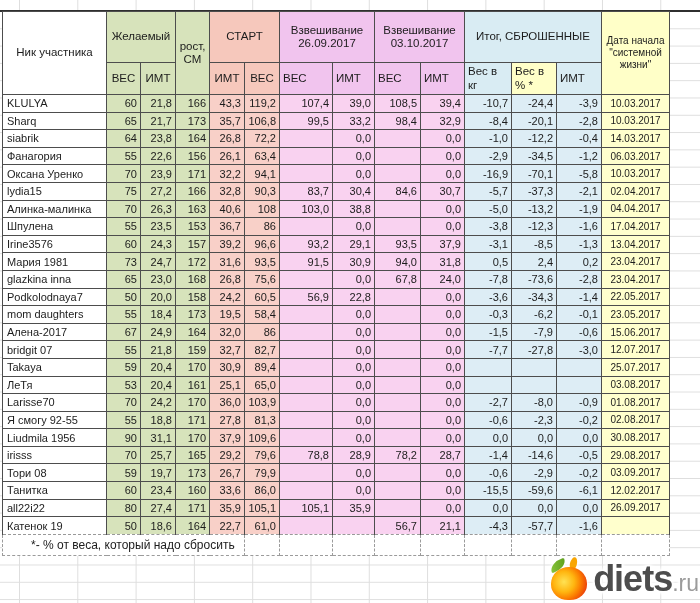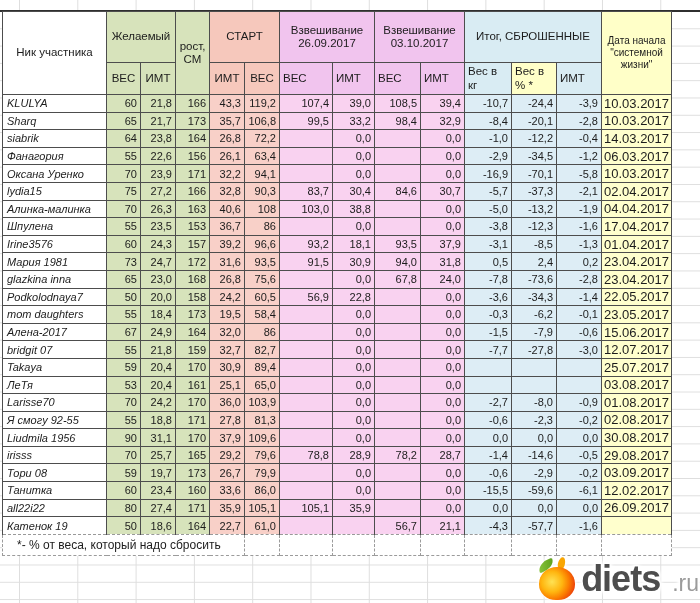--- a/index.html
+++ b/index.html
@@ -30,44 +30,44 @@
   tr.sub-row th{height:29px;}
   td{height:16.6px;padding:0 3px;font-size:11px;white-space:nowrap;vertical-align:middle;}
   .bg-white{background:#ffffff;margin-top:16px;}
   .bg-green{background:#d7e3bb;}
   .bg-salmon{background:#f6c8bc;}
   .bg-violet{background:#f1c4ee;margin-left:9px;}
   .bg-blue{background:#d9ecf3;}
   .bg-yellow{background:#ffffc8;}
   .sub-left{text-align:left;padding-left:3px;white-space:pre-line;}
   .hdr-date{font-size:10px;line-height:1.2;}
-  .c-name{background:#ffffff;text-align:left;padding-left:4px;font-style:italic;}
+  .c-name{background:#ffffff;text-align:left;padding-left:4px;}
   .c-green{background:#d7e3bb;text-align:right;}
   .c-salmon{background:#f8d0c8;text-align:right;}
   .c-violet{background:#f9d2f0;text-align:right;}
   .c-blue{background:#ddedf5;text-align:right;}
-  .c-date{background:#ffffcd;text-align:center;font-size:13px;padding:0 2px;}
+  .c-date{background:#ffffcd;text-align:center;font-size:10px;padding:0 2px;}
   tbody tr:last-child td{border-bottom:1px dashed #999;margin-top:46px;}
   tr.foot-row td{border:1px dashed #9b9b9b;background:#fff;height:20px;}
-  td.foot-note{background:#ffffc9;font-size:12px;text-align:left;padding-left:14px;color:#1c1c1c;}
+  td.foot-note{background:#ffffc9;font-size:12px;text-align:left;padding-left:28px;color:#1c1c1c;}
   
   .logo{position:absolute;right:1px;bottom:2px;display:flex;align-items:center;gap:3px;
         filter:drop-shadow(0 0 2px #ffffff) drop-shadow(0 0 1px #ffffff);}
   .apple{position:relative;width:40px;height:44px;}
   .apple-body{position:absolute;left:1px;bottom:1px;width:36px;height:33px;
     border-radius:50% 50% 47% 47%;
     background:radial-gradient(circle at 36% 45%,#ffe254 0%,#ffb610 35%,#fb7d00 58%,#e8340c 85%);}
   .leaf-green{position:absolute;left:0px;top:3px;width:16px;height:11px;
     background:linear-gradient(100deg,#8cc63f,#5a9e1a);
     border-radius:90% 10% 90% 10%;transform:rotate(-18deg);}
   .leaf-orange{position:absolute;left:20px;top:0px;width:7px;height:13px;
     background:#f9a602;border-radius:50% 50% 50% 50%/55% 55% 45% 45%;transform:rotate(14deg);}
   .logo-text span{text-shadow:0 0 3px #fff,0 0 3px #fff,0 1px 2px #fff;}
   .brand{font-size:36px;font-weight:700;color:#4d4d4d;letter-spacing:-1px;}
-  .tld{font-size:23px;font-weight:400;color:#9b9b9b;margin-left:12px;}
+  .tld{font-size:23px;font-weight:400;color:#9b9b9b;}
 </style>
 </head>
 <body>
 
 <div id="sheet"></div>
 <div id="topline"></div>
 
 <table>
   <colgroup>
     <col style="width:104px">
@@ -240,27 +240,27 @@
         <td class="c-date">17.04.2017</td>
       </tr>
       <tr>
         <td class="c-name">Irine3576</td>
         <td class="c-green">60</td>
         <td class="c-green">24,3</td>
         <td class="c-green">157</td>
         <td class="c-salmon">39,2</td>
         <td class="c-salmon">96,6</td>
         <td class="c-violet">93,2</td>
-        <td class="c-violet">18,1</td>
+        <td class="c-violet">29,1</td>
         <td class="c-violet">93,5</td>
         <td class="c-violet">37,9</td>
         <td class="c-blue">-3,1</td>
         <td class="c-blue">-8,5</td>
         <td class="c-blue">-1,3</td>
-        <td class="c-date">01.04.2017</td>
+        <td class="c-date">13.04.2017</td>
       </tr>
       <tr>
         <td class="c-name">Мария 1981</td>
         <td class="c-green">73</td>
         <td class="c-green">24,7</td>
         <td class="c-green">172</td>
         <td class="c-salmon">31,6</td>
         <td class="c-salmon">93,5</td>
         <td class="c-violet">91,5</td>
         <td class="c-violet">30,9</td>

